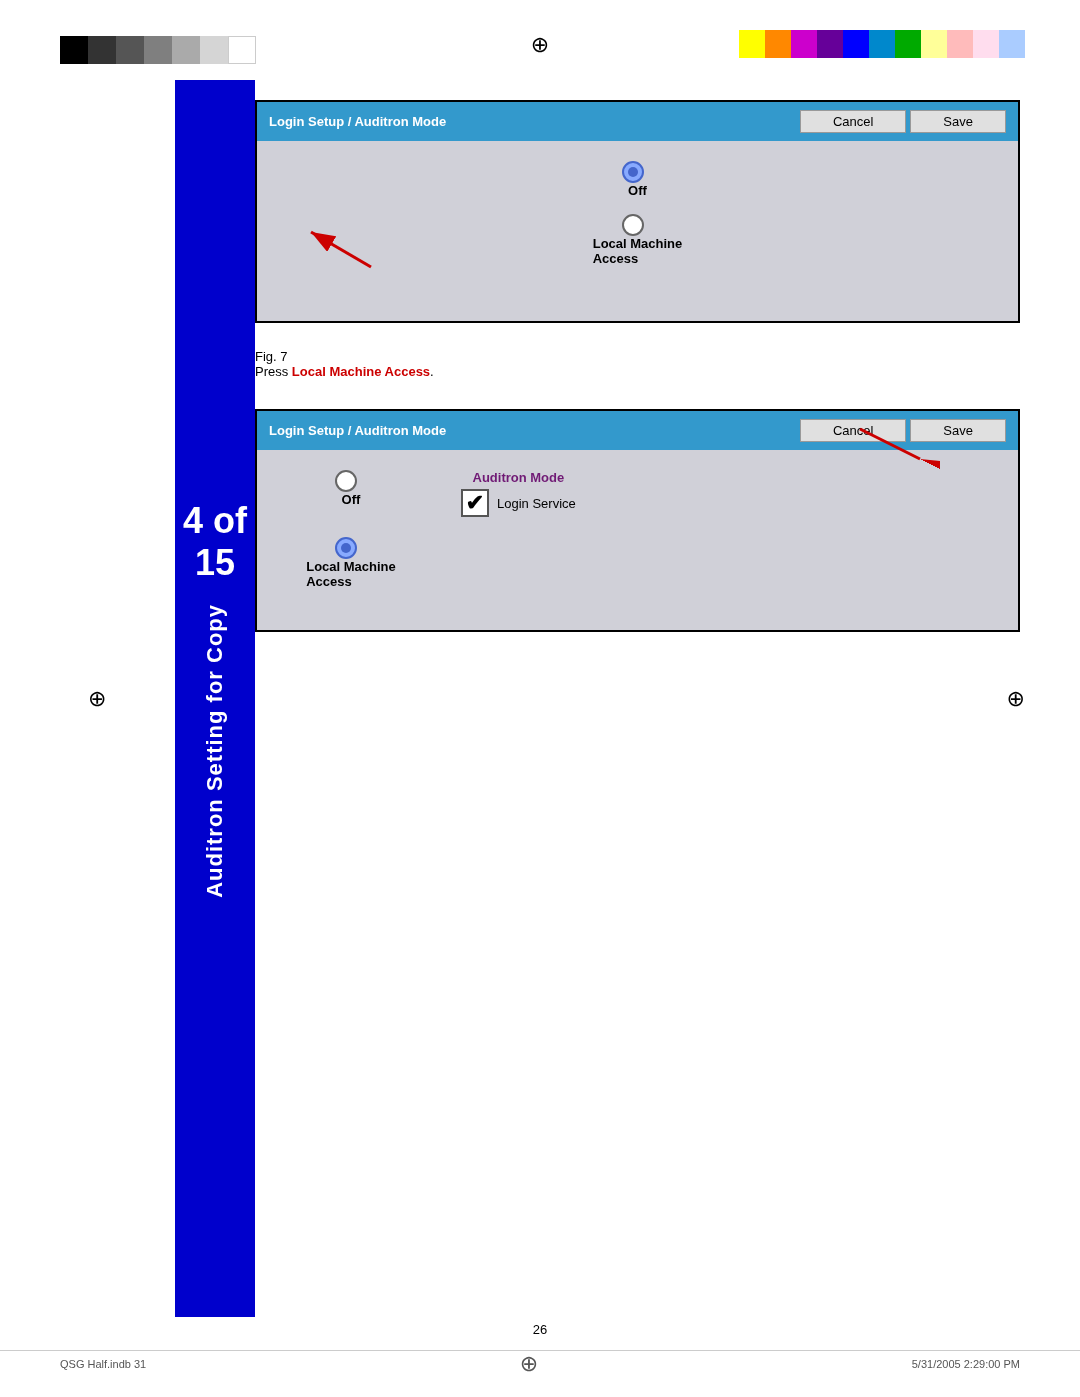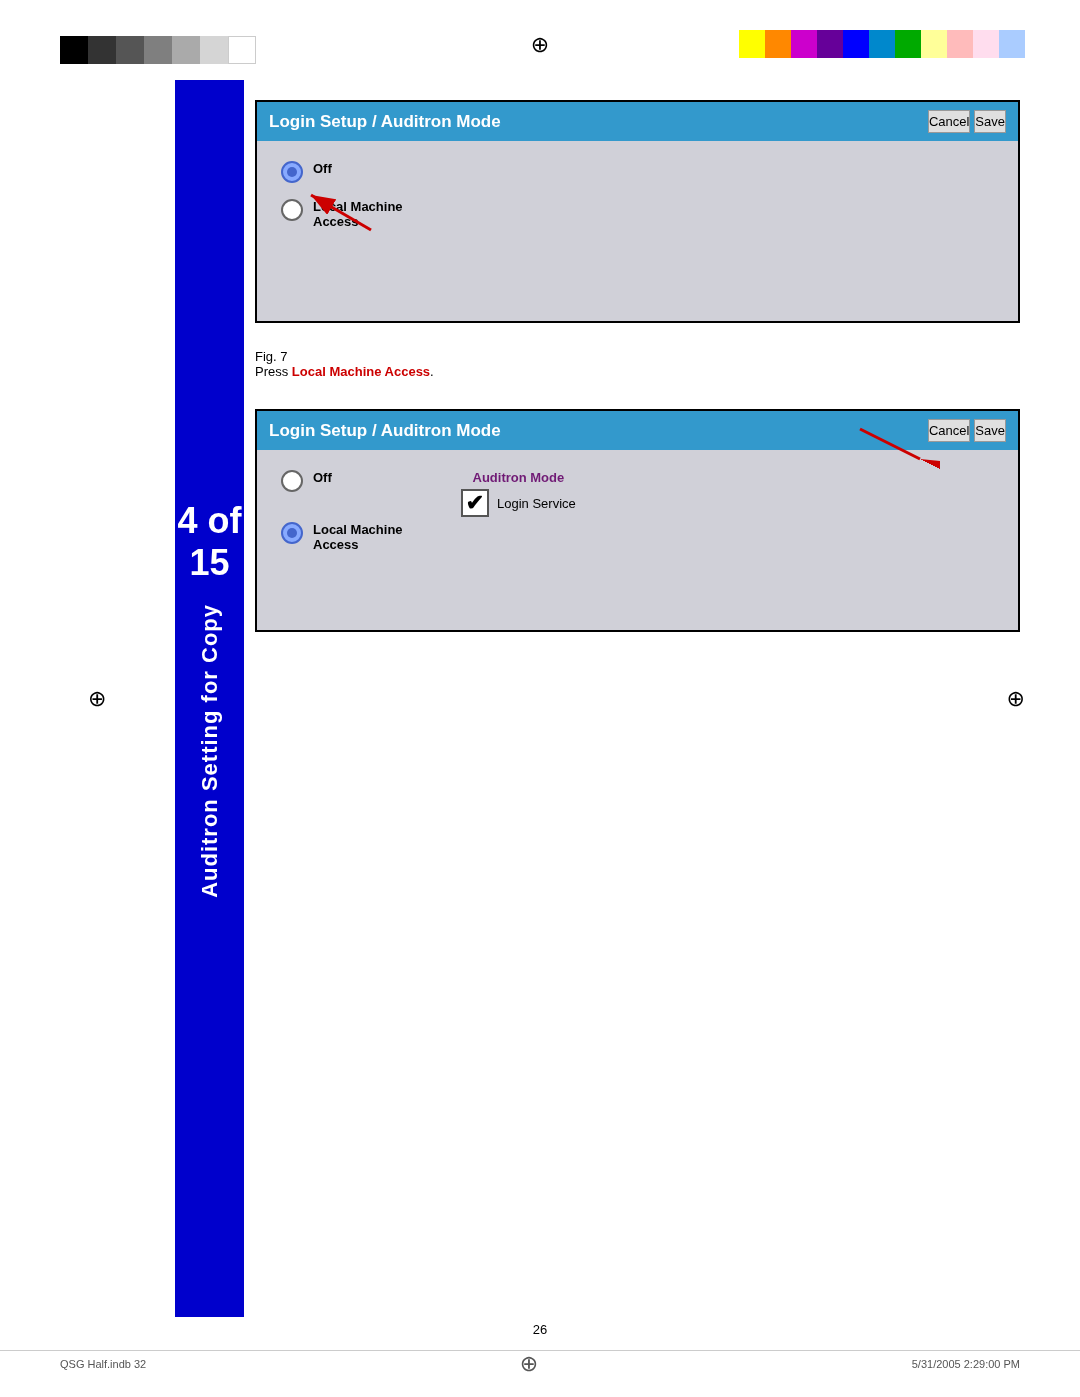--- a/index.html
+++ b/index.html
@@ -30,21 +30,21 @@
     .cb-swatch {
       width: 28px;
       height: 28px;
     }
 
     
     .sidebar {
       position: absolute;
       left: 175px;
       top: 80px;
-      width: 69px;
+      width: 80px;
       bottom: 80px;
       background: #0000cc;
       display: flex;
       flex-direction: column;
       align-items: center;
       justify-content: center;
     }
     .sidebar-top-text {
       color: #ffffff;
       font-size: 36px;
@@ -80,45 +80,47 @@
     }
     .dialog-header {
       background: #3399cc;
       padding: 8px 12px;
       display: flex;
       align-items: center;
       justify-content: space-between;
     }
     .dialog-header-title {
       color: #ffffff;
-      font-size: 17px;
+      font-size: 13px;
       font-weight: bold;
     }
     .dialog-header-buttons {
       display: flex;
       gap: 4px;
     }
     .dialog-btn {
       background: #e0e0e0;
       border: 1px solid #999;
-      padding: 3px 0;
+      padding: 3px 32px;
       font-size: 13px;
       cursor: pointer;
       color: #000;
     }
     .dialog-body {
       background: #d0d0d8;
       padding: 20px 24px;
       min-height: 180px;
     }
 
     
     .radio-option {
       display: flex;
+      align-items: center;
       margin-bottom: 16px;
+      flex-direction: column;
     }
     .radio-circle {
       width: 22px;
       height: 22px;
       border-radius: 50%;
       border: 2px solid #666;
       background: #fff;
       margin-right: 10px;
       flex-shrink: 0;
       display: flex;
@@ -357,16 +359,16 @@
       </div>
     </div>
 
   </div>
 
 </div>
 
 <div class="page-number">26</div>
 
 <div class="footer">
-  <span>QSG Half.indb  32</span>
+  <span>QSG Half.indb  31</span>
   <div style="font-size:22px;">⊕</div>
   <span>5/31/2005  2:29:00 PM</span>
 </div>
 
 </body></html>

